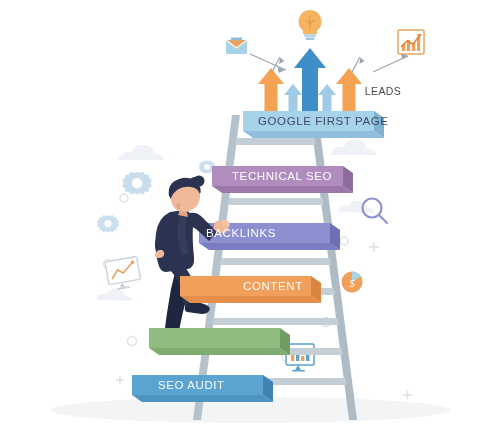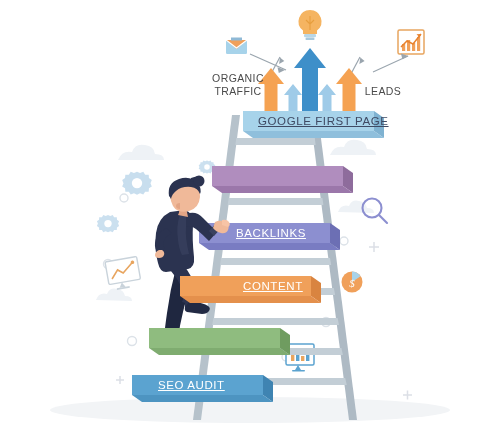--- a/index.html
+++ b/index.html
@@ -21,21 +21,20 @@
   svg.layer { width: 500px; height: 425px; display: block; }
 
   .step-label {
     position: absolute;
     color: #ffffff;
     font-size: 11.5px;
     letter-spacing: 0.6px;
     white-space: nowrap;
     font-family: "Liberation Sans", sans-serif;
     pointer-events: none;
-    text-decoration: underline;
   }
   .step-label.dark { color: #3f4a63; }
 
   .side-label {
     position: absolute;
     color: #4a4a4a;
     font-size: 10.5px;
     letter-spacing: 0.4px;
     line-height: 13px;
     text-align: center;
@@ -284,28 +283,27 @@
     </g>
 
     <g>
       <path d="M263 375 L273 382 L273 402 L263 395 Z" fill="#3F84B2"></path>
       <rect x="132" y="375" width="131" height="20" fill="#5BA3D0"></rect>
       <path d="M132 395 L263 395 L273 402 L142 402 Z" fill="#4D94C1"></path>
     </g>
 
   </svg>
 
-  <div class="side-label" style="left:203px; top:72px; width:70px;">ORGANIC
-TRAFFIC</div>
 
   <div class="side-label" style="left:358px; top:85px; width:50px;">LEADS</div>
 
   <div class="step-label dark" style="left:258px; top:115px;">GOOGLE FIRST PAGE</div>
 
-
-  <div class="step-label" style="left:236px; top:227px;">BACKLINKS</div>
+  <div class="step-label" style="left:232px; top:170px;">TECHNICAL SEO</div>
+
+  <div class="step-label" style="left:206px; top:227px;">BACKLINKS</div>
 
   <div class="step-label" style="left:211px; top:280px;margin-left:32px;">CONTENT</div>
 
 
   <div class="step-label" style="left:158px; top:379px;">SEO AUDIT</div>
 
 </div>
 
 </body></html>

